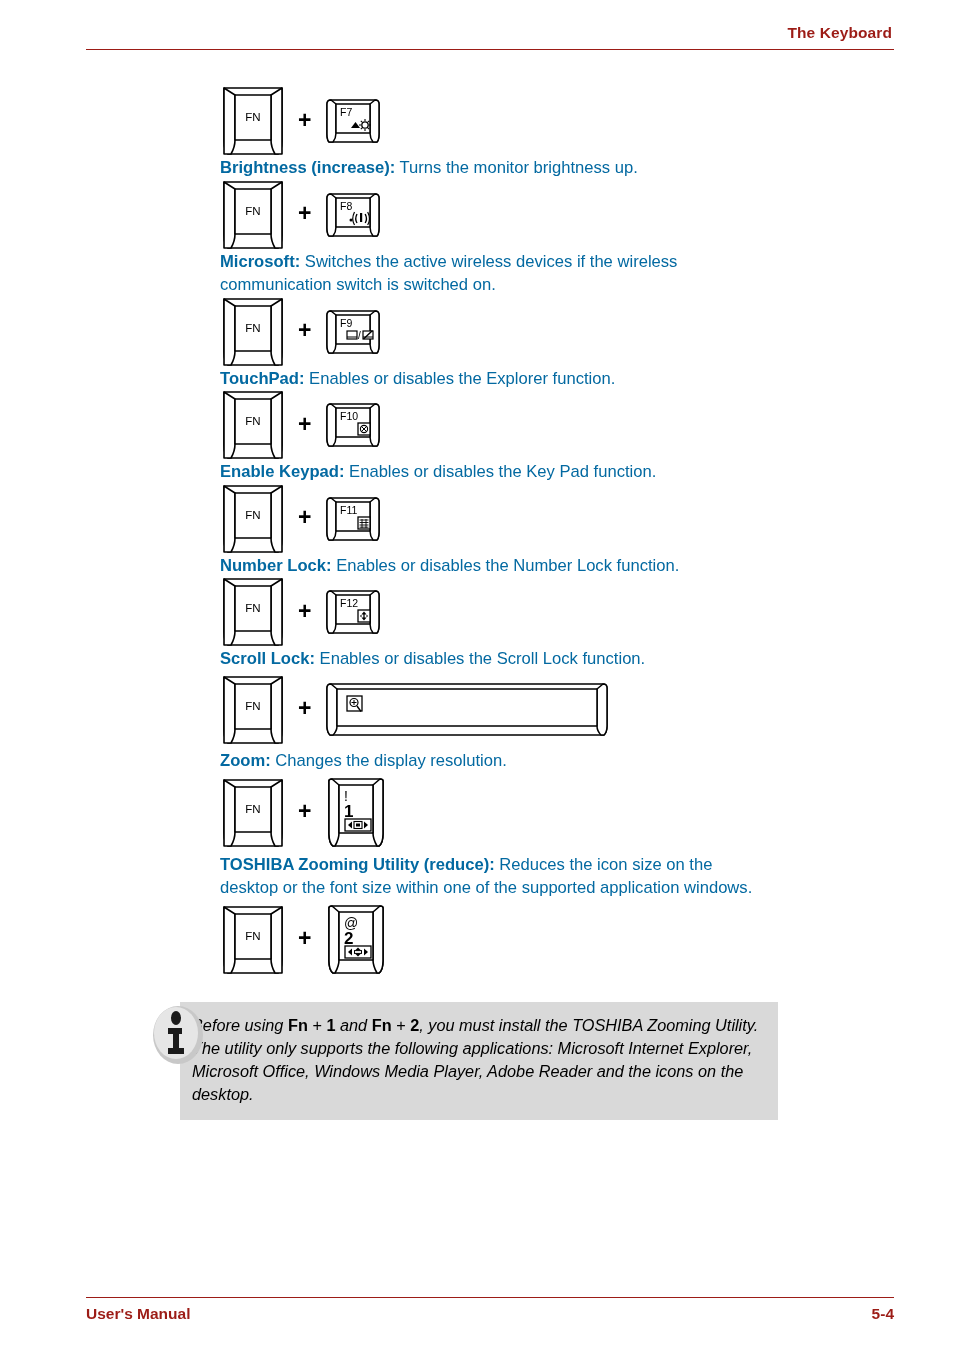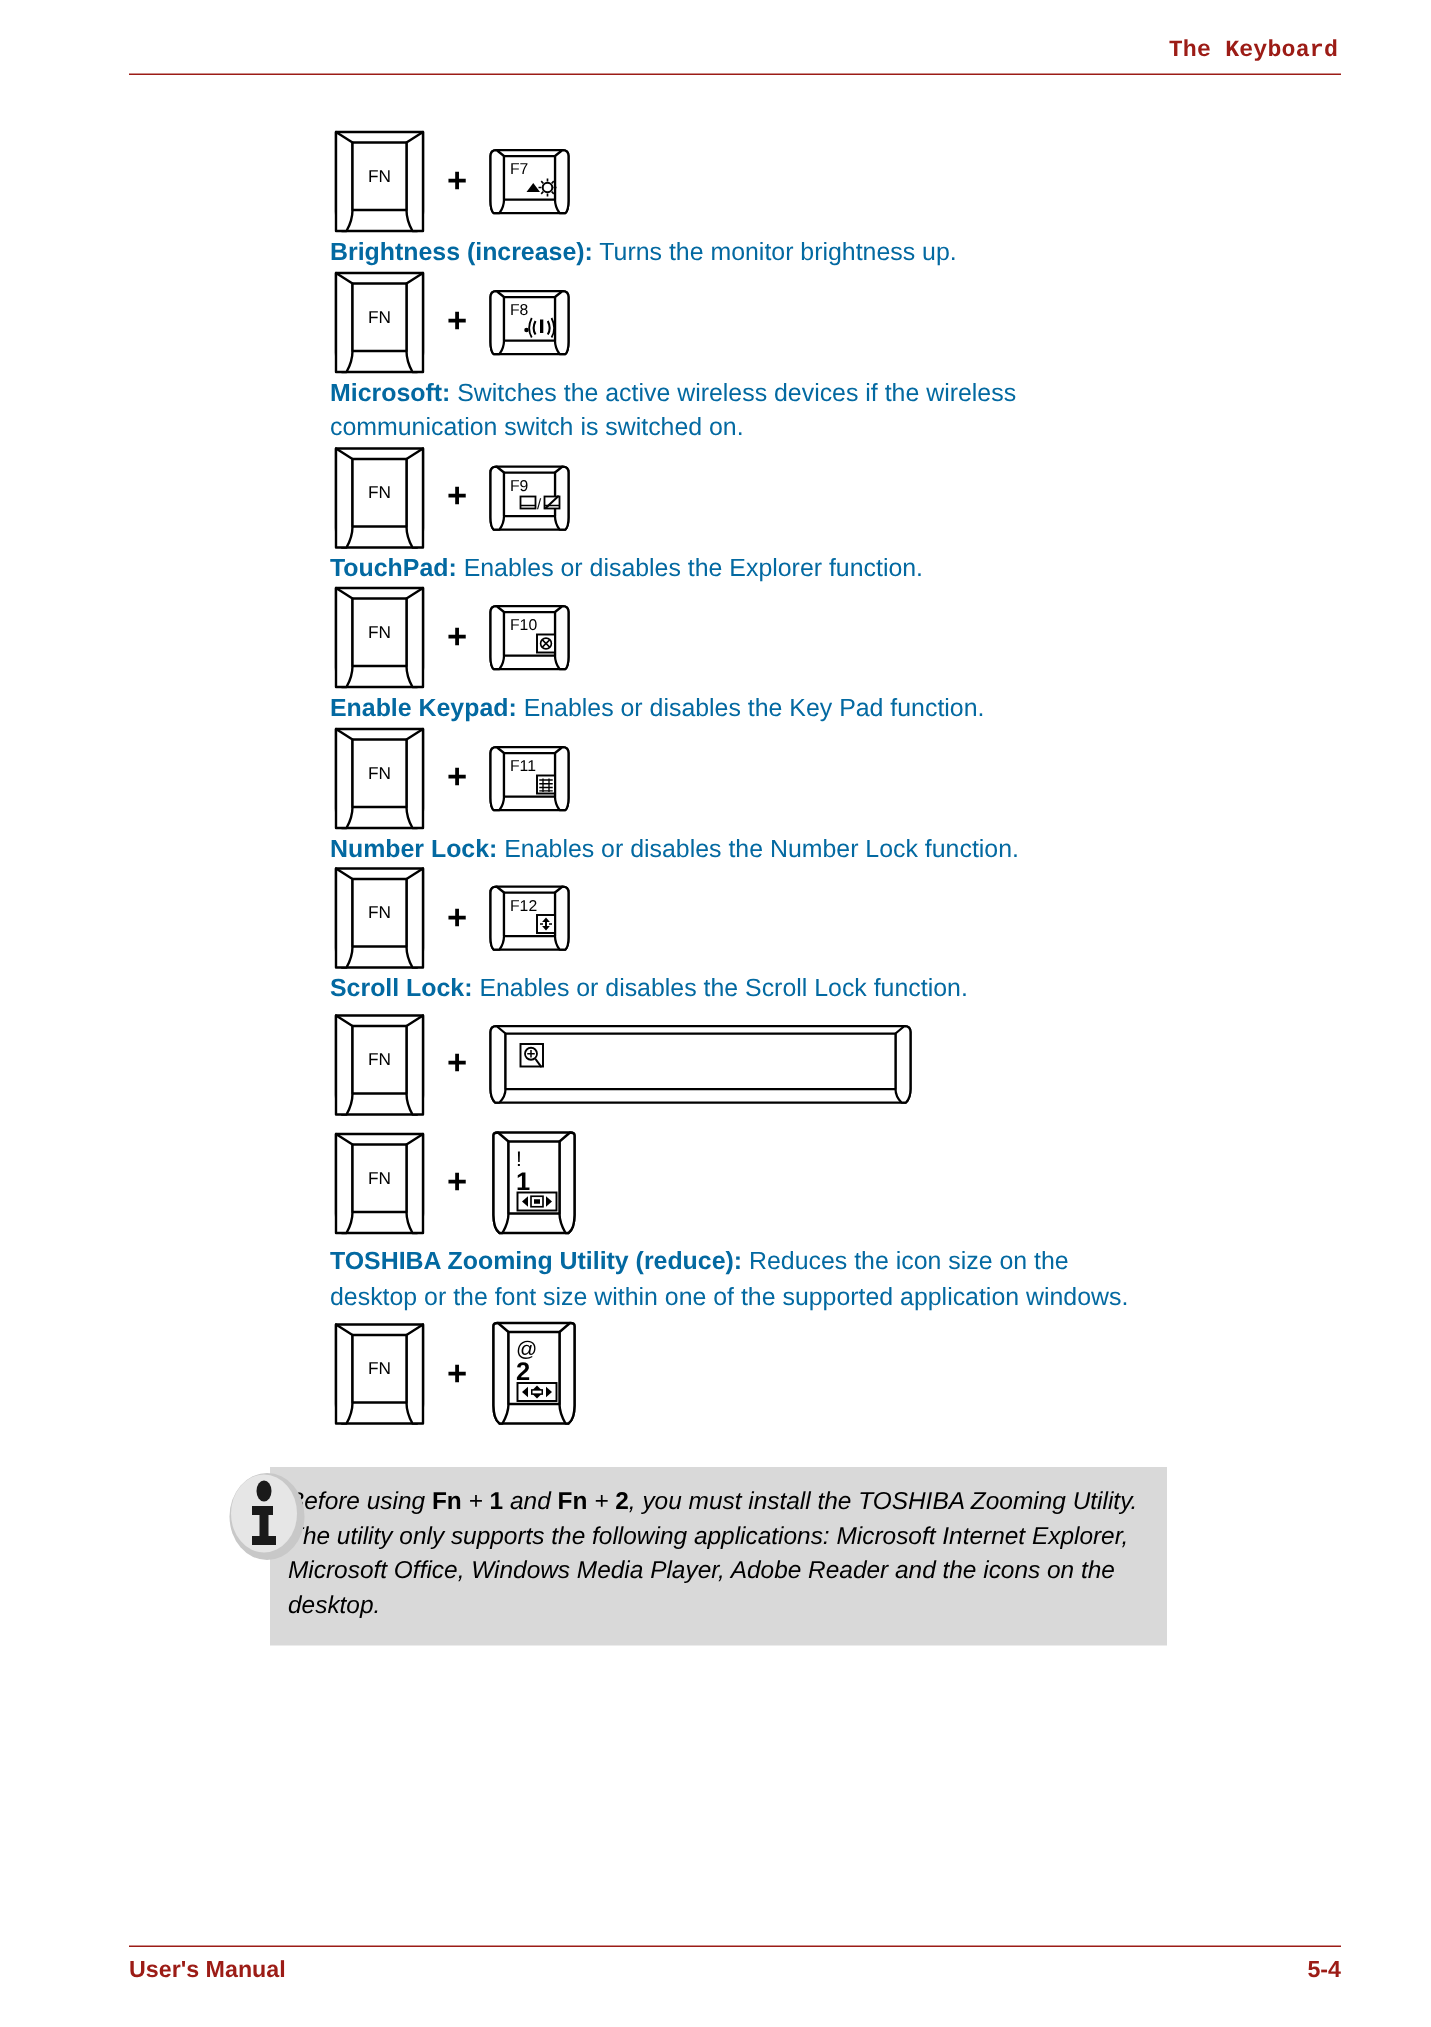--- a/index.html
+++ b/index.html
@@ -21,21 +21,20 @@
     width: 808px;
   }
   .page-header .hdr-title {
     text-align: right;
     color: #9c1c16;
     font-size: 15.5px;
     font-weight: bold;
     letter-spacing: .1px;
     padding-right: 2px;
     padding-bottom: 7px;
-    font-family: Liberation Mono, monospace;
   }
   .page-header .hdr-rule {
     border-bottom: 1.6px solid #9c1c16;
     width: 100%;
   }
 
   
   .page-footer {
     position: absolute;
     left: 86px; bottom: 28px;
@@ -384,20 +383,23 @@
     <g>
       <rect x="22" y="14" width="15" height="15" fill="#ffffff" stroke="#000" stroke-width="1.3"></rect>
       <circle cx="29" cy="20.5" r="4" fill="none" stroke="#000" stroke-width="1.2"></circle>
       <line x1="29" y1="18" x2="29" y2="23" stroke="#000" stroke-width="1"></line>
       <line x1="26.5" y1="20.5" x2="31.5" y2="20.5" stroke="#000" stroke-width="1"></line>
       <line x1="32" y1="24" x2="36" y2="29.5" stroke="#000" stroke-width="1.4"></line>
     </g>
   </svg>
         </span>
     </div>
+    <div class="desc">
+      <b>Zoom:</b><span> Changes the display resolution.</span>
+    </div>
   </div>
   <div class="entry">
     <div class="keyrow" style="height:80px;">
       <span>
   <svg class="key" width="62" height="72" viewBox="0 0 62 72">
     <g fill="#ffffff" stroke="#000000" stroke-width="1.6" stroke-linejoin="round">
       <path d="M2,3 L60,3 L60,56 Q60,66 56,69 L6,69 Q2,66 2,56 Z"></path>
       <path d="M2,3 L13,10 L13,55 Q13,62 9,69 L2,69 Z"></path>
       <path d="M60,3 L49,10 L49,55 Q49,62 53,69 L60,69 Z"></path>
       <path d="M13,10 L49,10 L49,55 L13,55 Z"></path>

